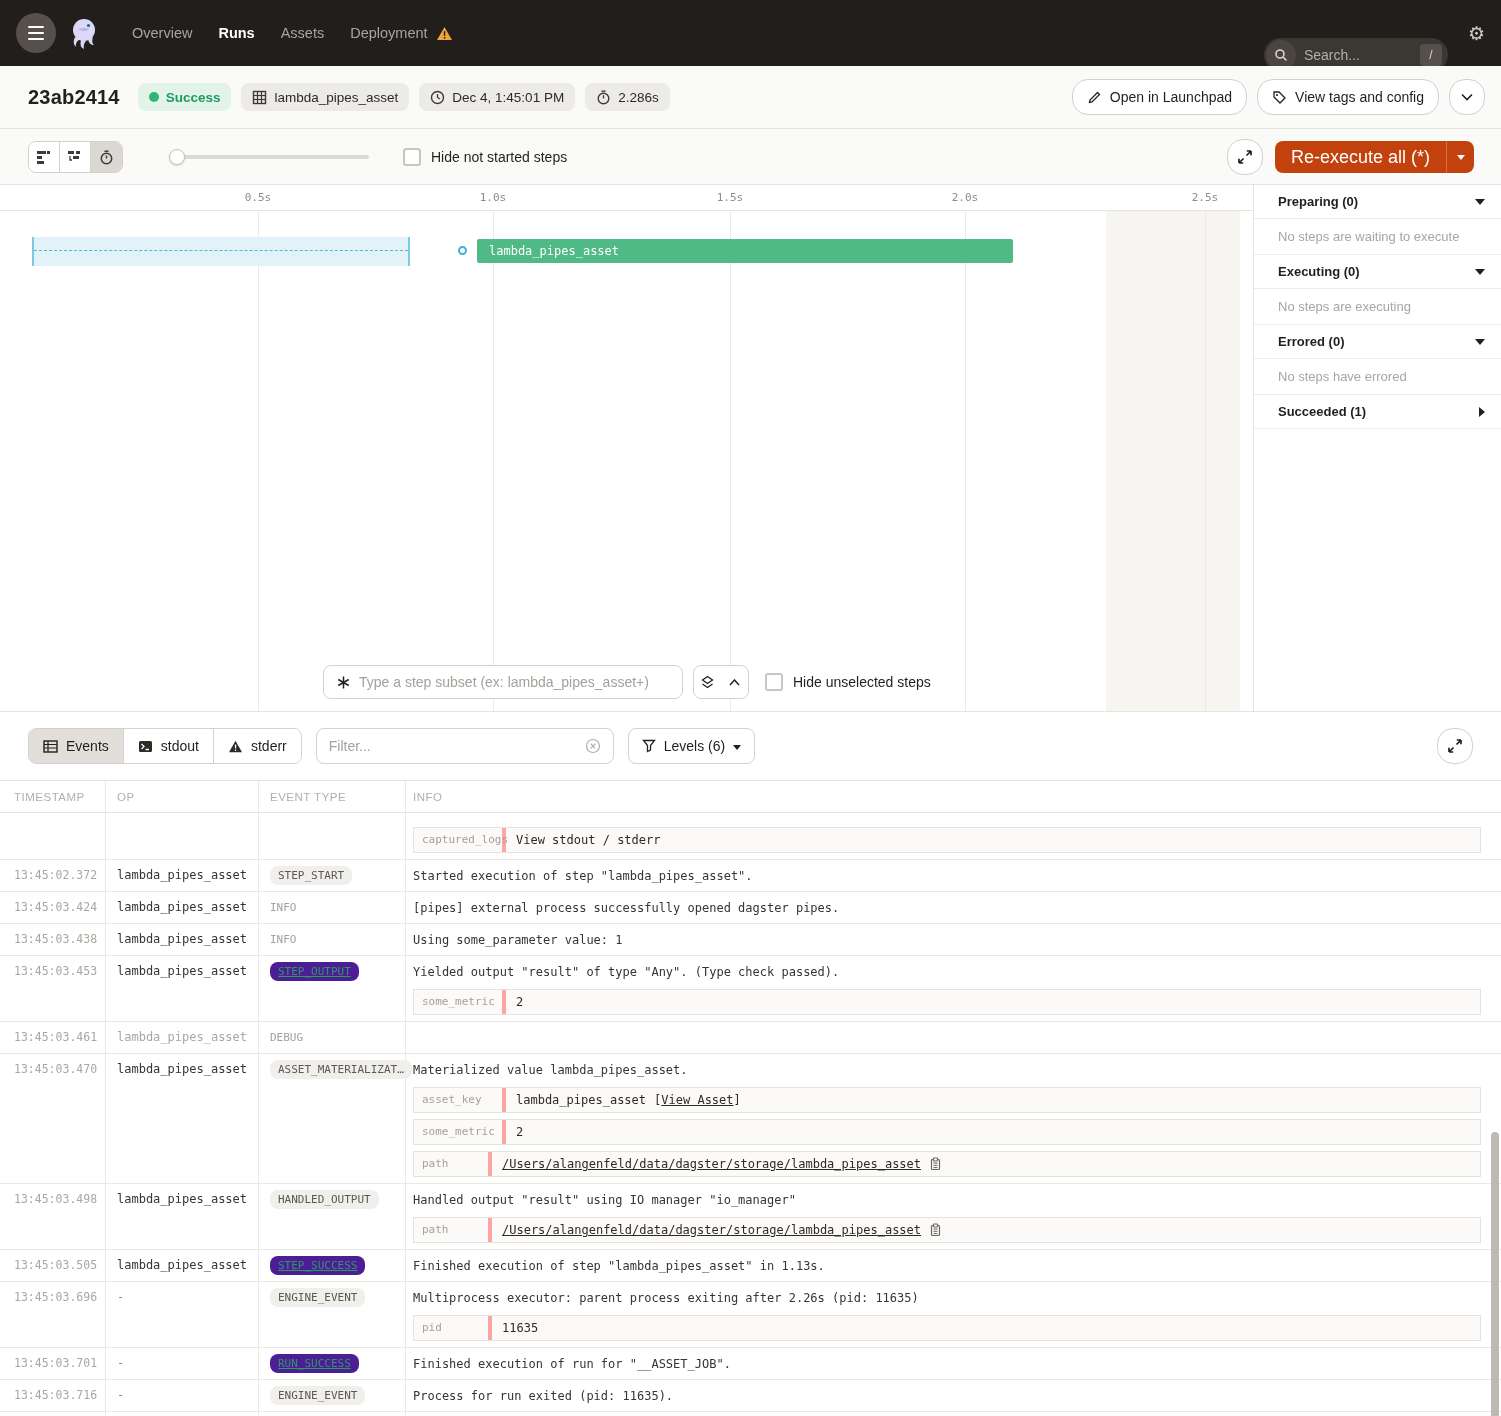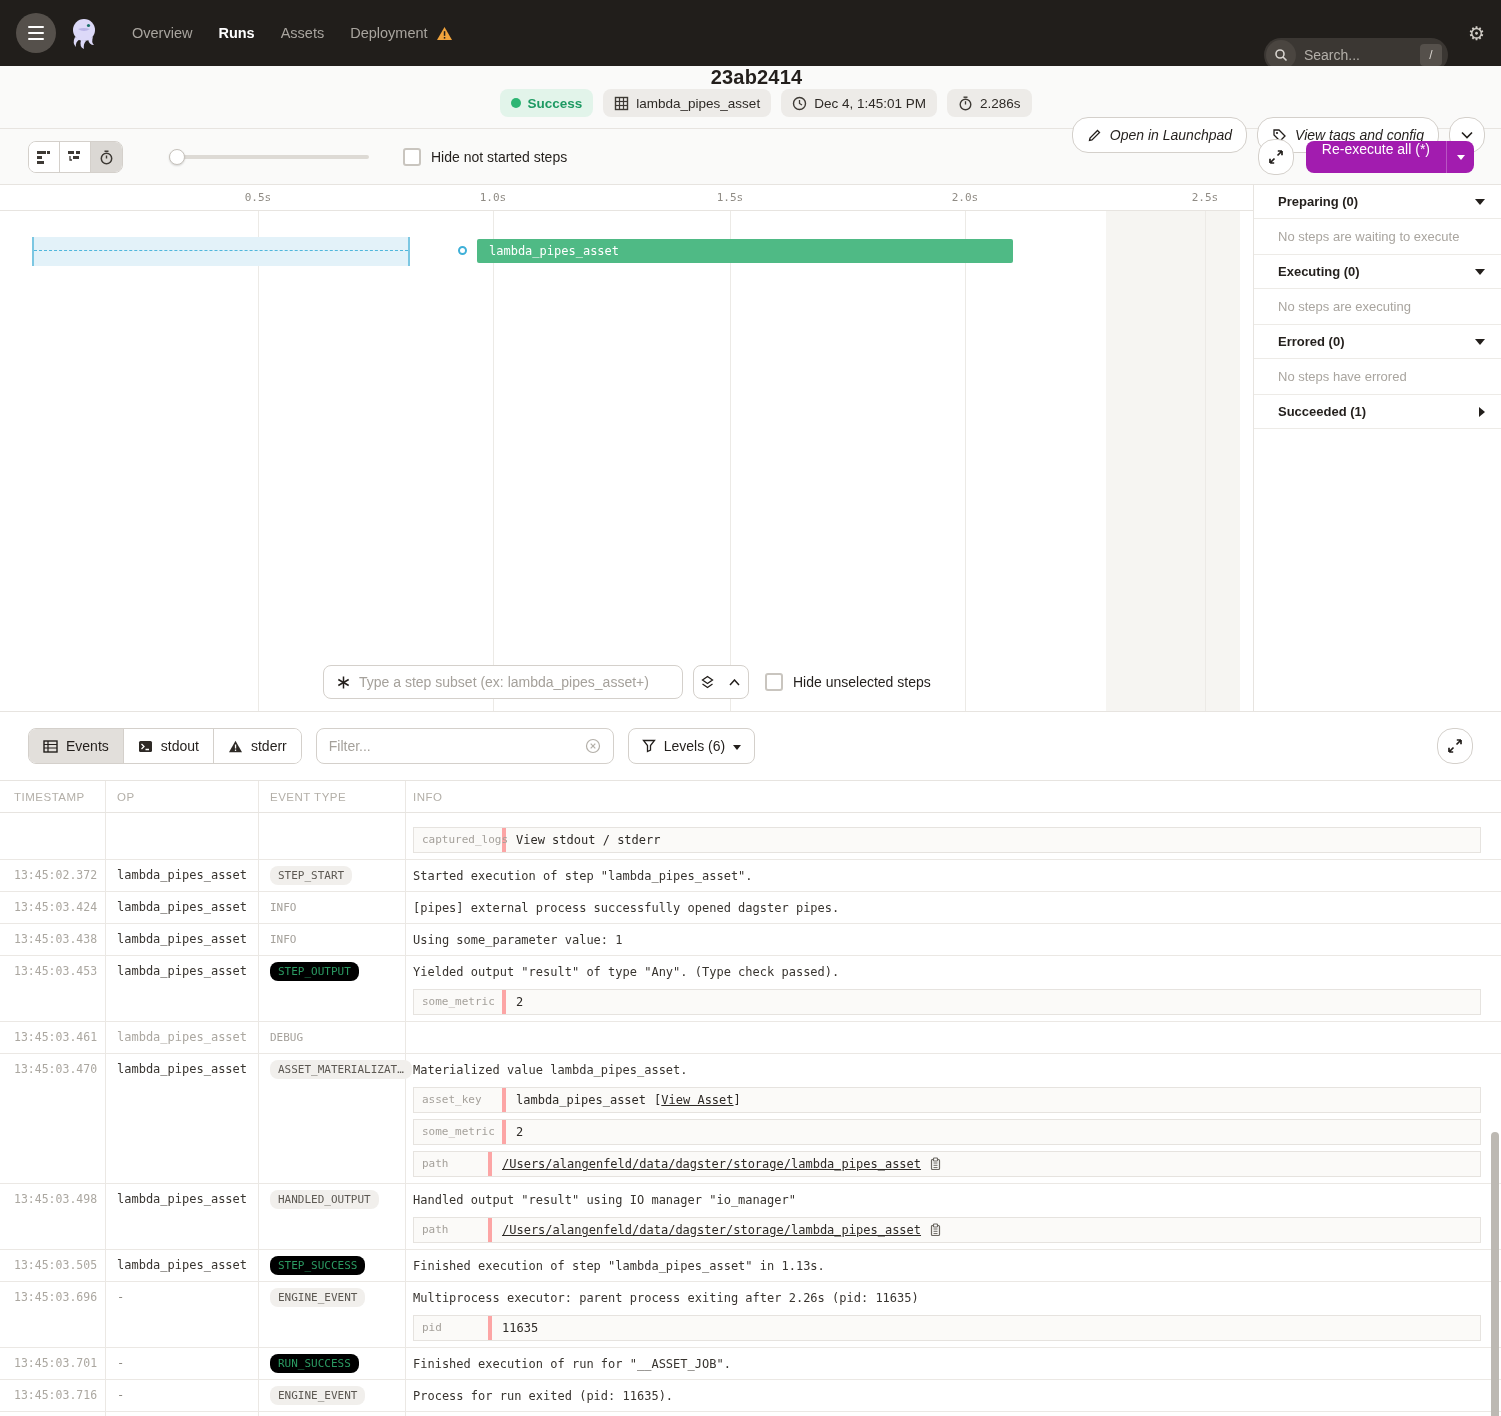--- a/index.html
+++ b/index.html
@@ -18,45 +18,45 @@
   .navlink.active { color:#FFFFFF; font-weight:700; }
   .navlink-wrap { display:flex; align-items:center; gap:8px; }
   .nav-right { margin-left:auto; display:flex; align-items:center; gap:20px; }
   .searchbox { width:184px; height:34px; background:#3B3733; border-radius:17px; display:flex; align-items:center; padding:0 6px 0 2px;margin-top:44px; }
   .search-circ { width:30px; height:30px; border-radius:50%; background:#4A4540; display:flex; align-items:center; justify-content:center; }
   .search-ph { color:#B3AFA9; font-size:14px; margin-left:8px; flex:1; }
   .slashkey { width:22px; height:22px; background:#55504B; border-radius:4px; color:#D8D4CF; font-size:12px; display:flex; align-items:center; justify-content:center; }
   .gear { color:#CFCBC5; font-size:19px; cursor:pointer; line-height:1; }
 
   
-  .runheader { position:absolute; left:0; top:66px; width:1501px; height:63px; background:#FAFAF9; border-bottom:1px solid #E7E4E0; display:flex; align-items:center; padding:0 16px 0 28px;flex-direction:column; }
+  .runheader { position:absolute; left:0; top:66px; width:1501px; height:63px; background:#FAFAF9; border-bottom:1px solid #E7E4E0; display:flex; align-items:center; padding:0 16px 0 28px; }
   .runid { font-size:20px; font-weight:700; letter-spacing:.2px; }
   .pills { display:flex; align-items:center; gap:10px; margin-left:18px; }
   .pill { height:28px; border-radius:8px; display:flex; align-items:center; gap:7px; padding:0 11px; font-size:13.5px; background:#EDEBE8; color:#2E2A26; }
   .pill.success { background:#E2F4EA; color:#1E9A63; font-weight:600; }
   .dot { width:10px; height:10px; border-radius:50%; background:#2DB573; }
   .rh-right { margin-left:auto; display:flex; align-items:center; gap:10px; }
-  .btn { height:36px; background:#fff; border:1px solid #D4D0CB; border-radius:16px; display:flex; align-items:center; gap:8px; padding:0 14px; font-size:14px; color:#231F1C; cursor:pointer;font-style:italic; }
+  .btn { height:36px; background:#fff; border:1px solid #D4D0CB; border-radius:16px; display:flex; align-items:center; gap:8px; padding:0 14px; font-size:14px; color:#231F1C; cursor:pointer; }
   .btn.icon-only { width:36px; padding:0; justify-content:center; }
 
   
   .toolbar { position:absolute; left:0; top:130px; width:1501px; height:55px; border-bottom:1px solid #E7E4E0; display:flex; align-items:center; padding:0 16px 0 28px; }
   .seg { display:flex; border:1px solid #D4D0CB; border-radius:8px; background:#fff; overflow:hidden; height:32px; }
   .seg-btn { width:31px; display:flex; align-items:center; justify-content:center; cursor:pointer; border-right:1px solid #D4D0CB; background:#fff; }
   .seg-btn:last-child { border-right:none; }
   .seg-btn.active { background:#DBD8D4; }
   .slider { margin-left:46px; display:flex; align-items:center; width:200px; position:relative; height:20px; cursor:pointer; }
   .slider-track { position:absolute; left:0; right:0; top:8px; height:4px; border-radius:2px; background:#DDDAD5; }
   .slider-knob { position:absolute; left:0; top:2px; width:16px; height:16px; border-radius:50%; background:#fff; border:1px solid #C6C2BC; box-shadow:0 1px 2px rgba(0,0,0,.15); }
   .checkrow { display:flex; align-items:center; gap:10px; cursor:pointer; }
   .checkbox { width:18px; height:18px; border:2px solid #C9C5BF; border-radius:3px; background:#fff; }
   .cb-label { font-size:14px; color:#231F1C; }
   .tb-hide { margin-left:34px; }
   .tb-right { margin-left:auto; display:flex; align-items:center; gap:12px; padding-right:11px; }
-  .btn-dark { height:32px; background:#a21caf; color:#fff; border-radius:8px; display:flex; align-items:flex-start; font-size:14px; cursor:pointer; overflow:hidden; }
+  .btn-dark { height:32px; background:#c2410c; color:#fff; border-radius:8px; display:flex; align-items:center; font-size:18px; cursor:pointer; overflow:hidden; }
   .btn-dark .lbl { padding:0 16px; }
   .btn-dark .caret-seg { width:28px; height:100%; border-left:1px solid rgba(255,255,255,.25); display:flex; align-items:center; justify-content:center; }
   .caret-down-w { width:0; height:0; border-left:4px solid transparent; border-right:4px solid transparent; border-top:5px solid #fff; }
 
   
   .gantt { position:absolute; left:0; top:185px; width:1253px; height:527px; background:#fff; border-bottom:1px solid #E7E4E0; overflow:hidden; }
   .axis { position:absolute; left:0; top:0; width:100%; height:26px; border-bottom:1px solid #E7E4E0; background:#fff; }
   .tick-label { position:absolute; top:6px; transform:translateX(-50%); font-size:11px; color:#8F8B84; }
   .gridline { position:absolute; top:26px; bottom:0; width:1px; background:#ECEAE6; }
   .after-zone { position:absolute; left:1106px; top:26px; width:134px; bottom:0; background:#F6F5F2; }
@@ -99,21 +99,21 @@
   .c-ts { width:105px; padding-left:14px; flex-shrink:0; }
   .c-op { width:153px; padding-left:12px; flex-shrink:0; }
   .c-et { width:147px; padding-left:12px; flex-shrink:0; }
   .c-info { flex:1; padding-left:8px; padding-right:20px; min-width:0; }
   .lrow { display:flex; border-bottom:1px solid #EBE8E4; padding:6px 0; font-size:12px; }
   .lrow .ts { color:#ABA7A0; font-size:11.5px; padding-top:2px; }
   .lrow .op { color:#38342F; padding-top:2px; }
   .lrow .op.dash { color:#8F8B84; }
   .etpill { display:inline-block; font-size:11px; padding:3px 8px; border-radius:8px; font-family:"DejaVu Sans Mono", monospace; }
   .etpill.gray { background:#F1EFEC; color:#5C5852; }
-  .etpill.green { background:#000000; color:#2B9A62; }
+  .etpill.green { background:#4c1d95; color:#2B9A62;text-decoration:underline; }
   .etpill.none { background:transparent; color:#A5A19B; padding-left:0; }
   .itext { color:#38342F; line-height:17px; padding-top:2px; }
   .lrow.muted .itext, .lrow.muted .op { color:#ABA7A0; }
   .meta { border:1px solid #E6E3DF; background:#FBFAF8; display:flex; margin-top:8px; min-height:26px; }
   .meta + .meta { margin-top:6px; }
   .mkey { width:78px; flex-shrink:0; color:#A5A19B; border-right:4px solid #fca5a5; padding:5px 8px; font-size:11px; }
   .mval { padding:5px 10px; color:#2E2A26; display:flex; align-items:center; gap:8px; flex:1; }
   .mlink { text-decoration:underline; cursor:pointer; }
   .bracket-link u { cursor:pointer; }
   .copy-ic { cursor:pointer; display:inline-flex; }

